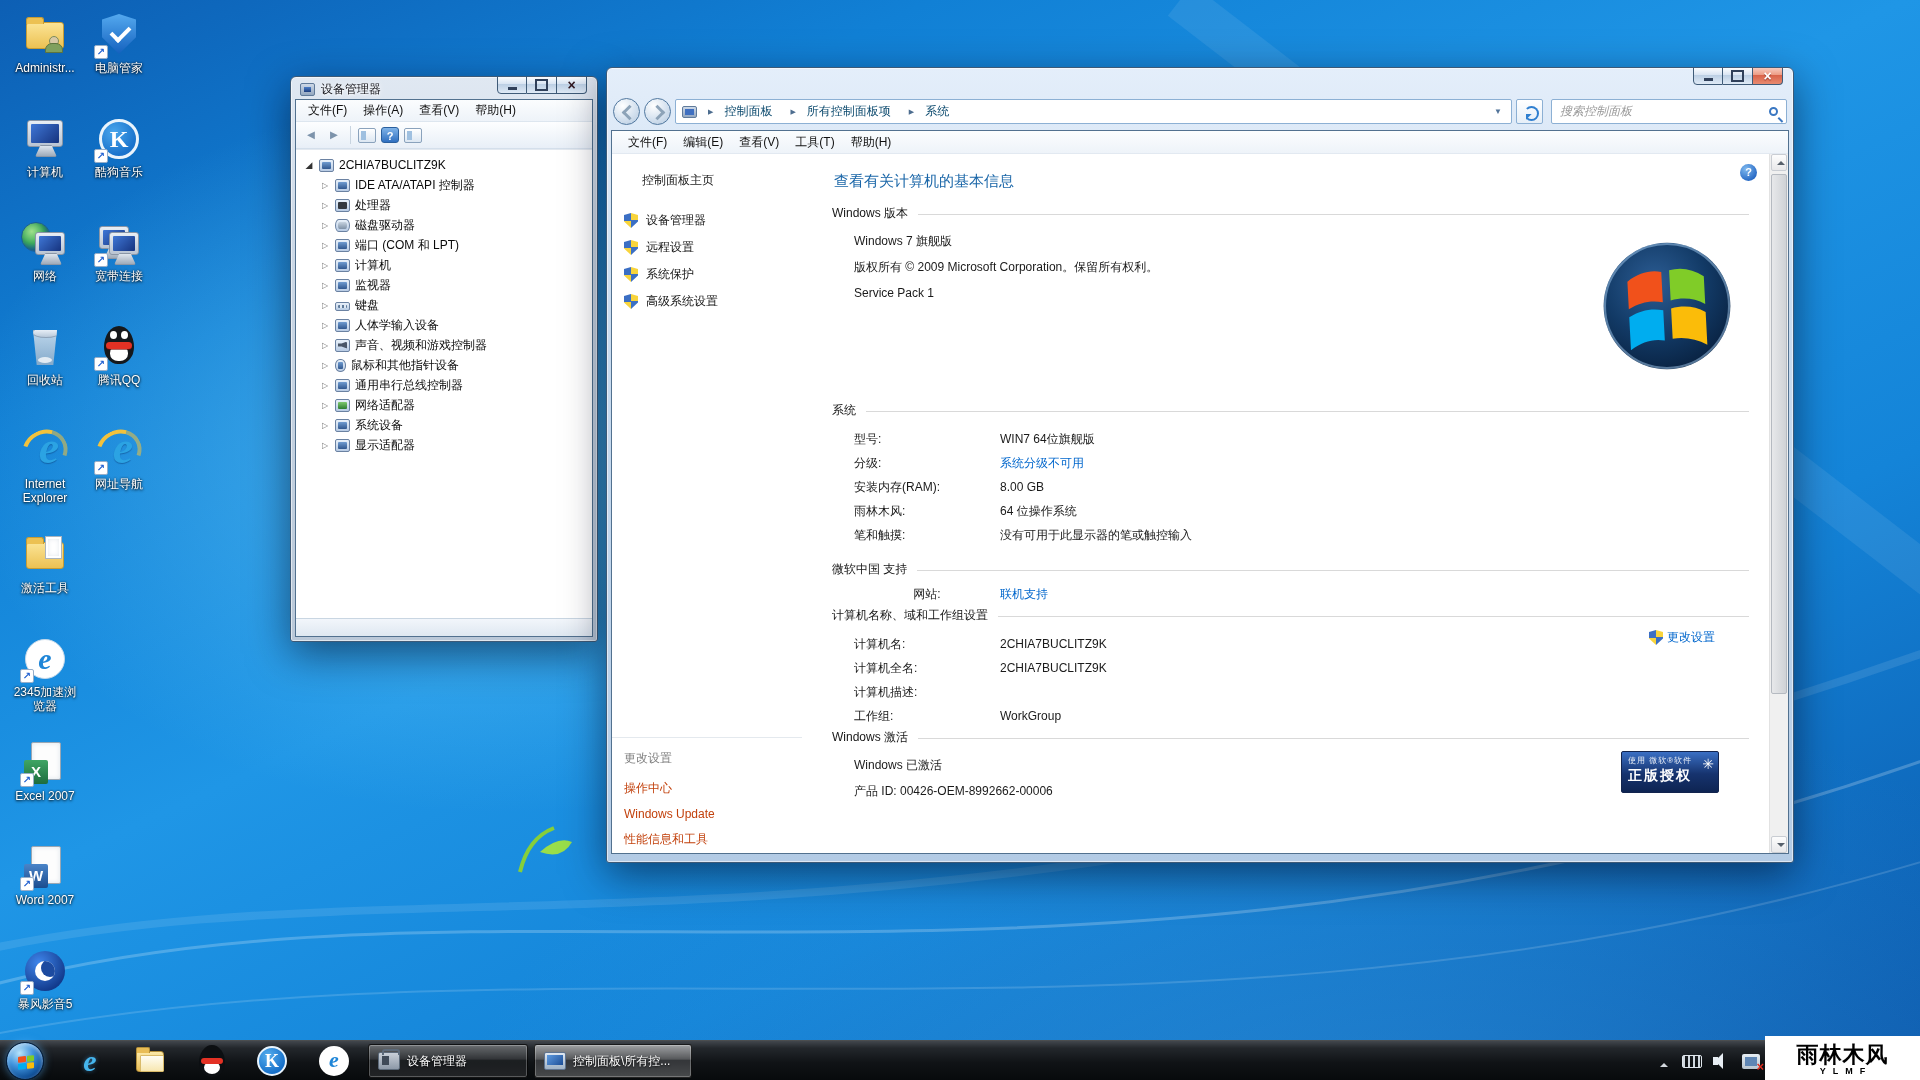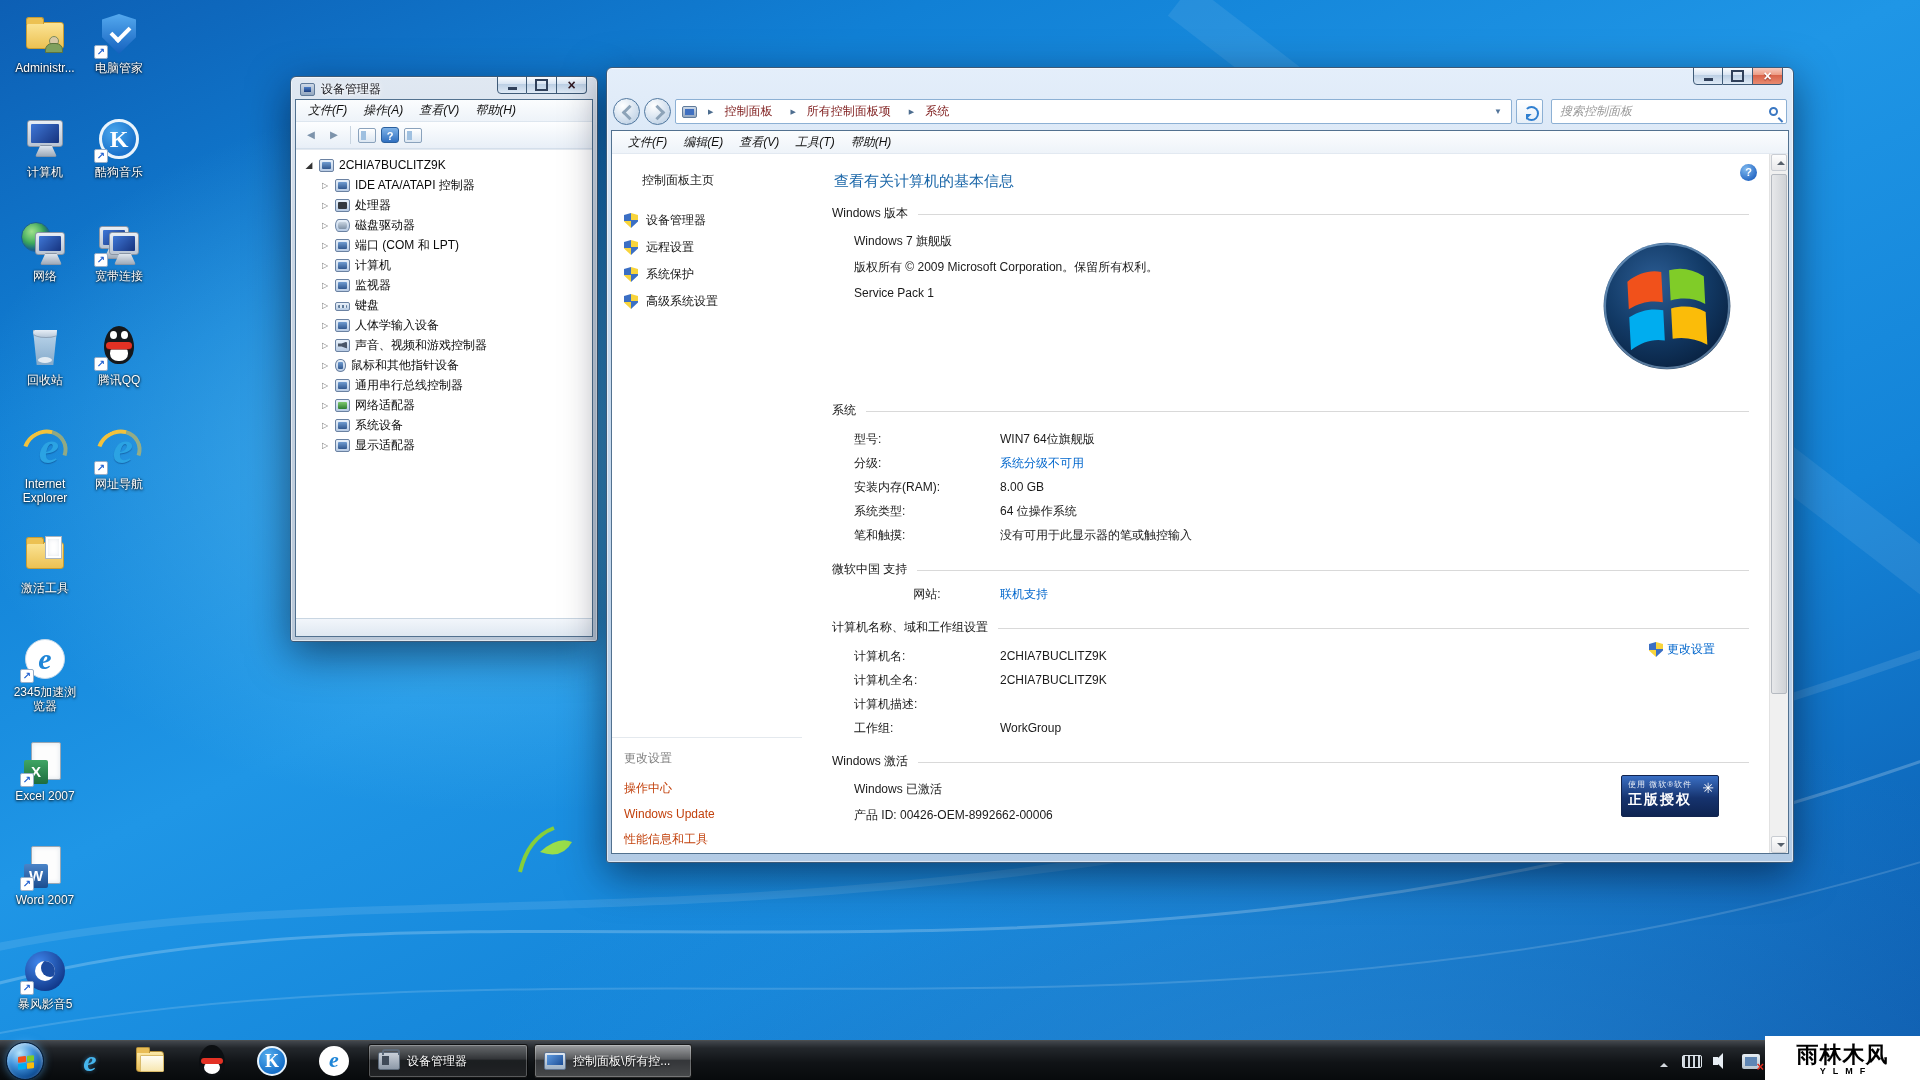--- a/index.html
+++ b/index.html
@@ -120,21 +120,21 @@
 
   
   #dm-window { left:290px; top:76px; width:308px; height:566px; z-index:20; }
   .dm-appicon { width:15px; height:13px; background:linear-gradient(#cdd9e8,#93a7c0); border:1px solid #5f7globalsa; border:1px solid #5f7a9a; border-radius:2px; position:relative; }
   .dm-appicon::after { content:""; position:absolute; left:3px; top:3px; right:3px; bottom:3px;
     background:linear-gradient(#4a7cc8,#1c3e7e); }
   .dm-body { position:absolute; left:4px; right:4px; top:22px; bottom:4px; background:#f2f6fb;
     border:1px solid #52718f; display:flex; flex-direction:column; }
   .menubar { height:22px; display:flex; align-items:center; padding-left:4px;
     background:linear-gradient(#fbfdfe,#eef3f9); border-bottom:1px solid #dde6ef; }
-  .menu-item { padding:4px 8px; color:#111;font-style:italic; }
+  .menu-item { padding:4px 8px; color:#111; }
   .toolbar { height:27px; display:flex; align-items:center; gap:5px; padding-left:6px;
     background:linear-gradient(#fdfeff,#e8eff7); border-bottom:1px solid #d4dfeb; }
   .tb-arrow { width:18px; height:16px; color:#7d93ab; font-size:13px; line-height:15px; text-align:center; }
   .tb-sep { width:1px; height:18px; background:#c8d4e0; margin:0 2px; }
   .tb-ico { width:18px; height:15px; border:1px solid #8aa2bc; border-radius:2px;
     background:linear-gradient(#fff,#dce7f2); position:relative; }
   .tb-ico::after { content:""; position:absolute; left:2px; top:2px; width:5px; height:9px; background:#9fc0e0; }
   .tb-help { width:18px; height:16px; border-radius:3px; background:linear-gradient(#7fb3e8,#2f6fc0);
     color:#fff; font-weight:bold; text-align:center; line-height:16px; font-size:11px; border:1px solid #295f9e; }
   #dm-tree { flex:1; background:#fff; border-top:1px solid #e3e9f0; overflow:hidden; padding:5px 0 0 4px; }
@@ -161,21 +161,21 @@
   .navbtn { width:27px; height:27px; border-radius:50%; border:1px solid #51789f; flex:none;
     background:radial-gradient(circle at 35% 28%, #ffffff, #d4e1ef 55%, #b4c8dd); position:relative; }
   .navbtn::after { content:""; position:absolute; left:10px; top:8px; width:8px; height:8px;
     border-left:3px solid #8da3b8; border-bottom:3px solid #8da3b8; transform:rotate(45deg); }
   .navbtn.fwd::after { transform:rotate(-135deg); left:7px; }
   .addr-field { flex:1; height:25px; background:#fff; border:1px solid #8cb0d4; border-radius:2px;
     display:flex; align-items:center; padding:0 4px; overflow:hidden; }
   .addr-ico { width:15px; height:12px; background:linear-gradient(#cdd9e8,#93a7c0); border:1px solid #5f7a9a;
     border-radius:2px; position:relative; margin:0 2px; flex:none; }
   .addr-ico::after { content:""; position:absolute; left:2px; top:2px; right:2px; bottom:2px; background:#3f6fc0; }
-  .crumb { padding:3px 9px; color:#7f1d1d; white-space:nowrap; }
+  .crumb { padding:3px 9px; color:#0c4a6e; white-space:nowrap; }
   .crumb::before { content:"▶"; font-size:7px; color:#4d6larger; color:#4d6d8f; margin-right:11px; position:relative; top:-1px; }
   .addr-dd { margin-left:auto; color:#52749a; font-size:8px; padding:0 5px; }
   .addr-dd::after { content:"▼"; }
   .refresh { width:27px; height:25px; border:1px solid #8cb0d4; border-radius:2px; flex:none;
     background:linear-gradient(#ffffff,#e6eff8); position:relative; }
   .refresh::before { content:""; position:absolute; left:7px; top:6px; width:11px; height:11px;
     border:2px solid #2f7fd0; border-left-color:transparent; border-radius:50%; }
   .refresh::after { content:""; position:absolute; left:5px; top:10px;
     border:4px solid transparent; border-right-color:#2f7fd0; transform:rotate(45deg); }
   .search { width:236px; height:25px; margin-left:4px; background:#fff; border:1px solid #8cb0d4;
@@ -205,21 +205,21 @@
   .sec-title { display:flex; align-items:center; gap:10px; color:#161616; }
   .sec-title .rule { flex:1; height:1px; background:#d9d9d9; margin-top:2px; }
   .sec-lines { padding-left:22px; }
   .sec-lines div { line-height:26px; }
   .info-rows { padding-left:22px; }
   .info-row { display:flex; line-height:24px; }
   .il { width:146px; flex:none; }
   .iv { white-space:pre; }
   .link { color:#0066cc; }
   .sec { position:relative; }
-  .m-top-lg { margin-top:96px; } .m-top-md { margin-top:14px; } .m-top-sm { margin-top:13px; }
+  .m-top-lg { margin-top:96px; } .m-top-md { margin-top:14px; } .m-top-sm { margin-top:1px; }
   #winlogo { position:absolute; right:36px; top:86px; width:132px; height:132px; }
   .change-link { position:absolute; right:34px; top:22px; display:flex; align-items:center; gap:4px; }
   .genuine { position:absolute; right:30px; top:22px; width:98px; height:42px; border:1px solid #12244e;
     background:linear-gradient(#3a6fc4,#16336e 55%,#0e2452); border-radius:2px; color:#fff; padding:3px 6px; }
   .genuine .g1 { font-size:8px; letter-spacing:1px; opacity:.9; }
   .genuine .g2 { font-size:14px; font-weight:bold; letter-spacing:2px; margin-top:1px; }
   .genuine .star { position:absolute; right:4px; top:4px; font-size:14px; color:#fff; }
   #scrollbar { width:19px; flex:none; background:#f0f0f0; border-left:1px solid #e2e2e2; position:relative; }
   .sb-btn { position:absolute; left:1px; right:1px; height:17px; background:linear-gradient(#fdfdfd,#e8e8ea);
     border:1px solid #c9cdd3; border-radius:2px; }
@@ -634,21 +634,21 @@
               </div>
               <div class="info-row">
                 <span class="il">分级:</span>
                 <span class="iv link">系统分级不可用</span>
               </div>
               <div class="info-row">
                 <span class="il">安装内存(RAM):</span>
                 <span class="iv">8.00 GB</span>
               </div>
               <div class="info-row">
-                <span class="il">系统类型:</span>
+                <span class="il">雨林木风:</span>
                 <span class="iv">64 位操作系统</span>
               </div>
               <div class="info-row">
                 <span class="il">笔和触摸:</span>
                 <span class="iv">没有可用于此显示器的笔或触控输入</span>
               </div>
             </div>
         </div>
 
         <div class="sec m-top-md">

